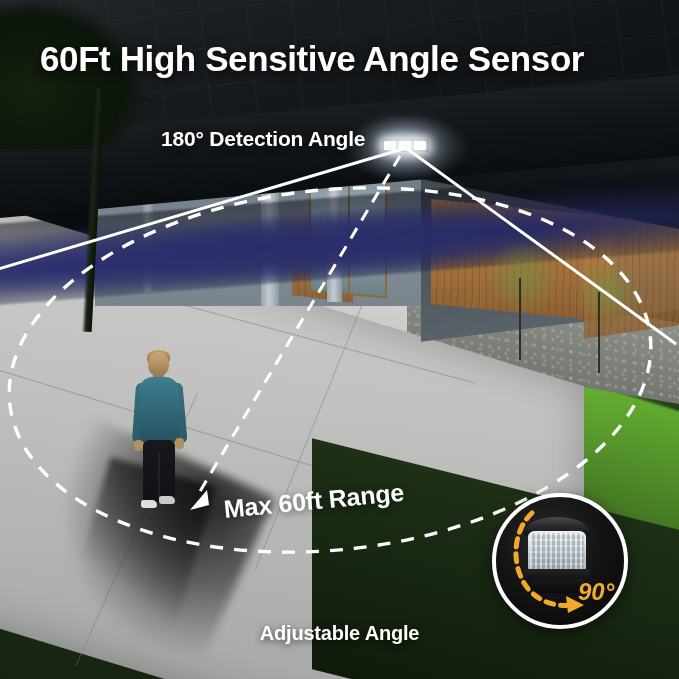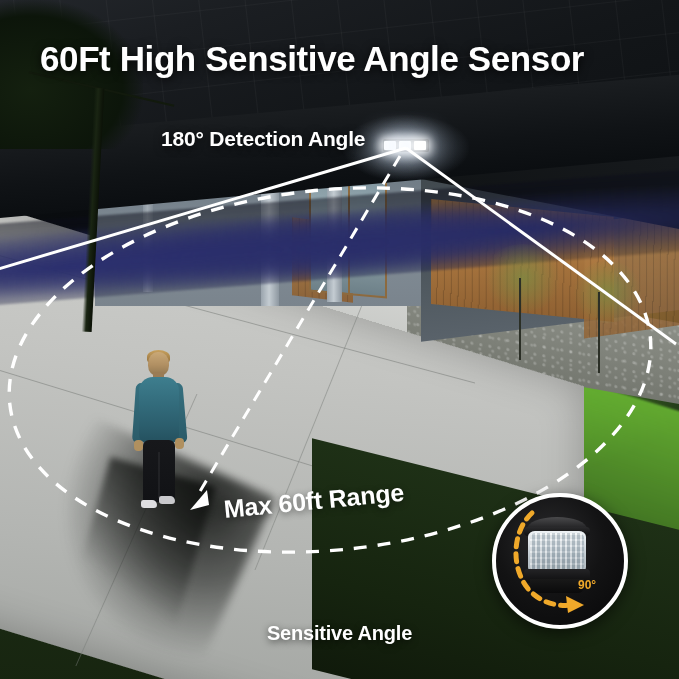--- a/index.html
+++ b/index.html
@@ -236,21 +236,21 @@
     transform:rotate(-5.5deg);transform-origin:0 50%;
     text-shadow:0 2px 7px rgba(0,0,0,.45);white-space:nowrap;
   }
   .lbl-adjust{
     position:absolute;left:0;right:0;top:622px;text-align:center;
     font-size:20px;font-weight:700;color:#fff;letter-spacing:-.2px;
     text-shadow:0 2px 7px rgba(0,0,0,.6);
   }
   .lbl-90{
     position:absolute;left:578px;top:578px;
-    font-size:12px;font-weight:700;color:#f0a92a;white-space:nowrap;
+    font-size:24px;font-weight:700;color:#f0a92a;white-space:nowrap;font-style:italic;
   }
 
   
   .inset{
     position:absolute;left:492px;top:493px;width:128px;height:128px;border-radius:50%;
     border:4px solid #ffffff;overflow:hidden;
     background:radial-gradient(circle at 42% 34%,#2a2a2c 0%,#131314 48%,#070708 100%);
     box-shadow:0 4px 16px rgba(0,0,0,.55);
   }
   .sensor{position:absolute;left:28px;top:20px;width:66px;height:76px;}
@@ -368,15 +368,15 @@
     <svg viewBox="0 0 128 128" style="position:absolute;inset:0;width:128px;height:128px;">
       <path d="M36 16 C 16 34, 14 72, 34 94 C 46 106, 62 110, 76 108" fill="none" stroke="#f0a92a" stroke-width="5" stroke-dasharray="8 7" stroke-linecap="round"></path>
       <polygon points="88 108 70 99 72 116" fill="#f0a92a"></polygon>
     </svg>
   </div>
   <div class="lbl-90">90°</div>
 
   <div class="title">60Ft High Sensitive Angle Sensor</div>
   <div class="lbl-detect">180° Detection Angle</div>
   <div class="lbl-range">Max 60ft Range</div>
-  <div class="lbl-adjust">Sensitive Angle</div>
+  <div class="lbl-adjust">Adjustable Angle</div>
 
 </div>
 
 </body></html>

